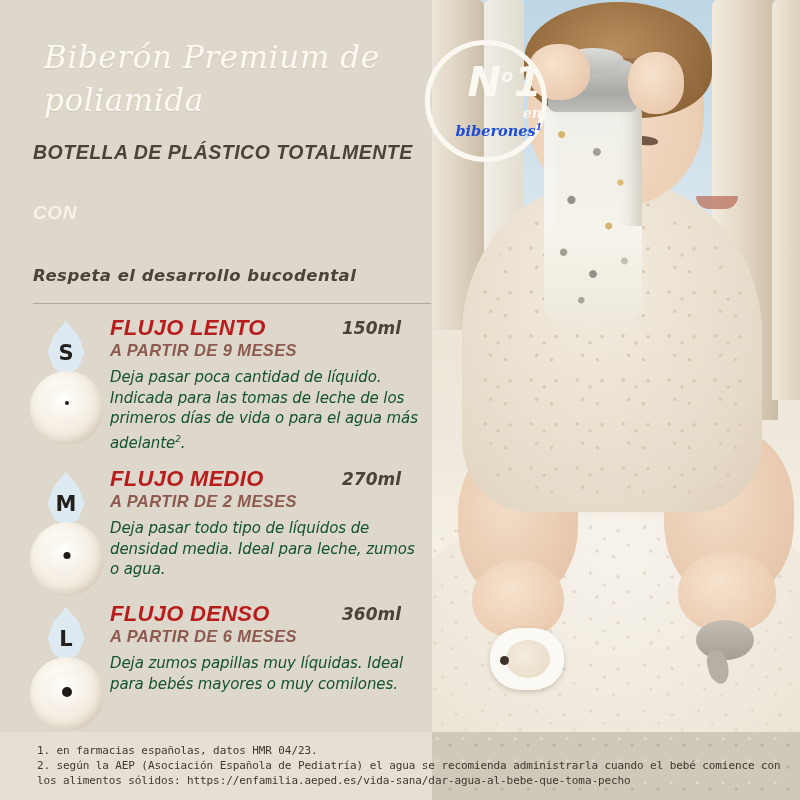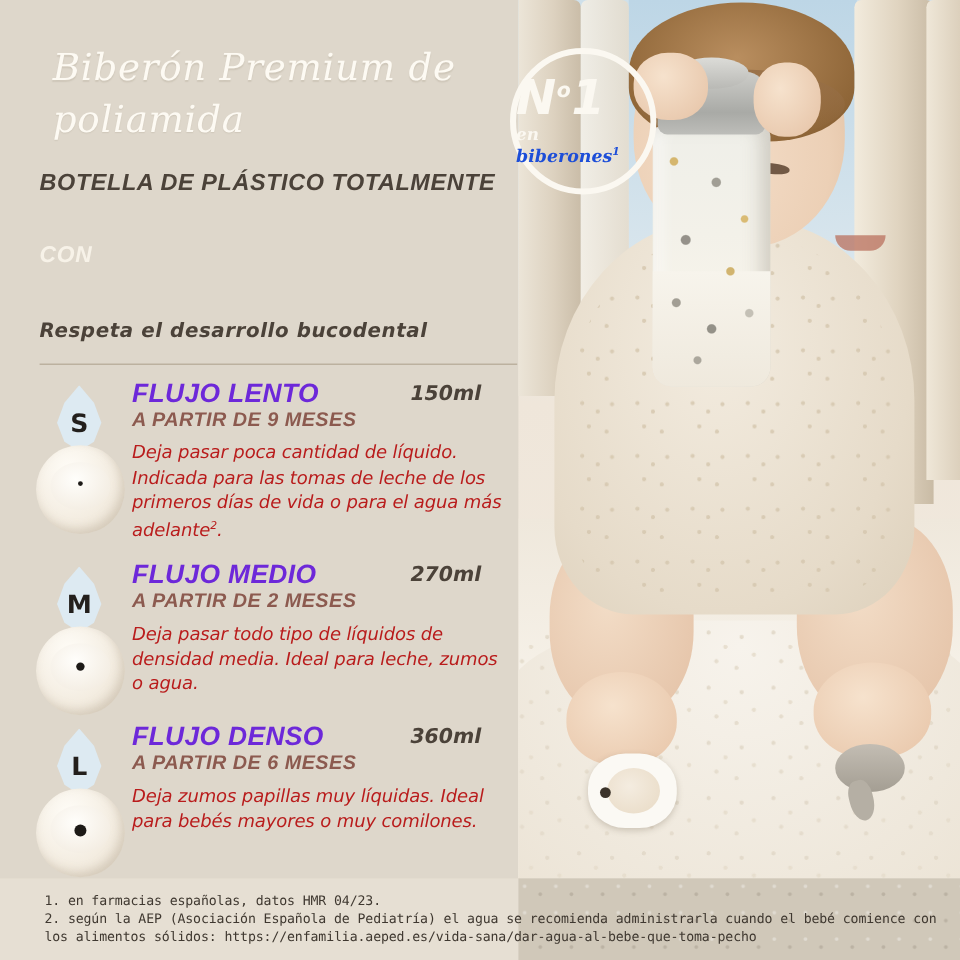--- a/index.html
+++ b/index.html
@@ -170,48 +170,48 @@
     background:radial-gradient(ellipse at 38% 30%,#fffdf8,#f3ece0 58%,#e6dccb);
     box-shadow:inset -3px -4px 8px rgba(170,155,135,.35);}
   .teat-img:before{content:"";position:absolute;left:12px;top:14px;width:50px;height:40px;border-radius:50%;
     background:radial-gradient(ellipse at 42% 36%,#fffefb,#f0e8db);}
   .hole{position:absolute;border-radius:50%;background:#1d1a17;left:50%;top:30px;transform:translateX(-50%);}
   .hole.s{width:4px;height:4px;}
   .hole.m{width:7px;height:7px;}
   .hole.l{width:10px;height:10px;}
 
   .flow-title{position:absolute;left:110px;top:0;font-size:22px;font-weight:bold;font-style:italic;
-    color:#6d28d9;letter-spacing:.3px;}
+    color:#b91c1c;letter-spacing:.3px;}
   .flow-age{position:absolute;left:110px;top:26px;font-size:16.5px;font-weight:bold;font-style:italic;
     color:#8c5a4f;letter-spacing:.4px;}
   .flow-vol{position:absolute;left:342px;top:3px;font-size:17px;font-weight:bold;font-style:italic;
     color:#4b4239;font-family:"DejaVu Sans",sans-serif;}
   .flow-desc{position:absolute;left:110px;top:52px;width:318px;
     font-family:"DejaVu Sans",sans-serif;
-    font-size:15px;line-height:20.5px;font-style:italic;color:#b91c1c;letter-spacing:-.1px;}
+    font-size:15px;line-height:20.5px;font-style:italic;color:#14532d;letter-spacing:-.1px;}
   .flow-desc sup{font-size:9px;}
 
   
   .footer{position:absolute;left:0;top:732px;width:800px;height:68px;background:#e6dfd3;}
   .footer-right{position:absolute;left:432px;top:0;width:368px;height:68px;
     background:#cfc7b8;opacity:.95;}
   .footer-right:after{content:"";position:absolute;inset:0;
     background-image:radial-gradient(circle at 20% 30%,rgba(255,255,255,.35) 1px,transparent 2px),
       radial-gradient(circle at 70% 60%,rgba(120,108,92,.25) 1px,transparent 2px);
     background-size:26px 22px;}
   .fn{position:absolute;left:37px;width:756px;
     font-family:"DejaVu Sans Mono",monospace;
     font-size:11px;line-height:15px;color:#3f3830;letter-spacing:-.1px;z-index:2;}
   .fn1{top:743px;}
   .fn2{top:758px;}
 
   
   .badge{position:absolute;left:425px;top:40px;width:122px;height:122px;border-radius:50%;
     border:5px solid #fbf8f1;box-sizing:border-box;
-    display:flex;flex-direction:column;align-items:flex-start;justify-content:center;
+    display:flex;flex-direction:column;align-items:flex-end;justify-content:center;
     z-index:5;}
   .badge .n1{font-size:40px;font-weight:bold;font-style:italic;color:#fbf8f1;line-height:1;
     letter-spacing:.5px;font-family:"DejaVu Sans",sans-serif;}
   .badge .n1 sup{font-size:17px;vertical-align:super;}
   .badge .en{font-size:14px;font-style:italic;font-weight:bold;color:#fbf8f1;line-height:1.2;margin-top:3px;
     font-family:"DejaVu Serif",serif;}
   .badge .bib{font-size:14.5px;font-style:italic;font-weight:bold;color:#1d4ed8;line-height:1.2;
     font-family:"DejaVu Serif",serif;}
   .badge .bib sup{font-size:9px;}
 </style>

